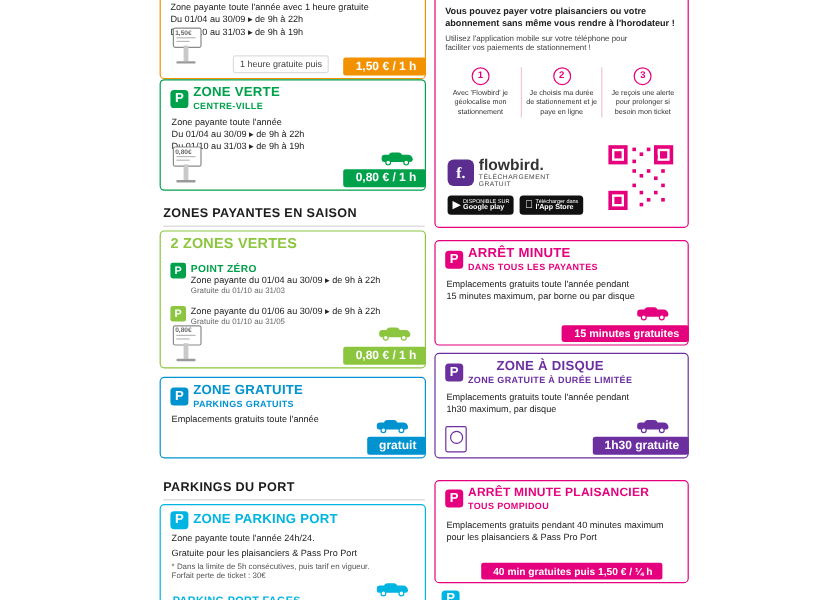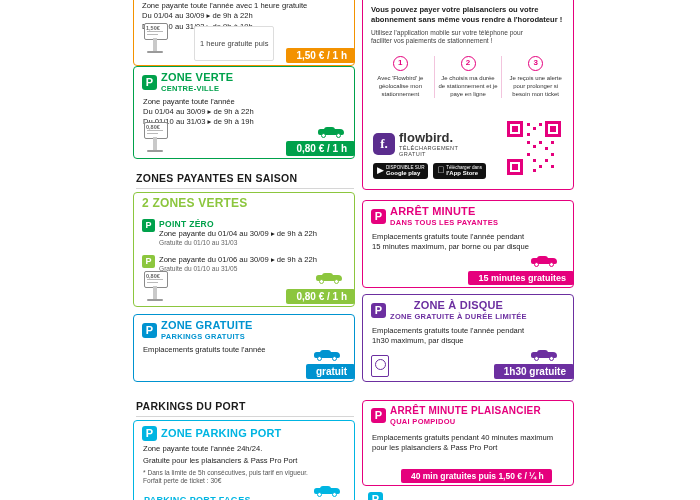--- a/index.html
+++ b/index.html
@@ -35,21 +35,21 @@
   .pricepill{
     position:absolute;right:0;bottom:0;
     color:#fff;font-weight:bold;font-size:10px;
     padding:2px 8px 2px 10px;
     border-radius:2px;
     white-space:nowrap;
   }
   .prefixpill{
     position:absolute;bottom:0;
     background:#fff;border:1px solid #ddd;
-    font-size:7.5px;padding:12px 5px;border-radius:2px;color:#444;
+    font-size:7.5px;padding:2px 5px;border-radius:2px;color:#444;
   }
 
   
   .car{position:absolute;width:26px;height:11px;}
   .car .bdy{position:absolute;left:0;top:2px;width:26px;height:6px;border-radius:4px 6px 3px 3px;}
   .car .cab{position:absolute;left:6px;top:0;width:11px;height:4px;border-radius:3px 3px 0 0;}
   .car .w{position:absolute;bottom:0;width:5px;height:5px;border-radius:50%;background:#fff;border:1.4px solid currentColor;box-sizing:border-box;}
   .car .w1{left:3px;} .car .w2{right:3px;}
 
   
@@ -345,21 +345,21 @@
         <div class="w w2"></div>
     </div>
     <div class="pricepill" style="background:#6c2fa0;right:-1px;bottom:2px;">1h30 gratuite</div>
   </div>
 
   <div class="card" style="left:362px;top:400px;width:212px;height:86px;border:1.6px solid #e5007d;border-radius:4px;">
     <div class="hdr" style="padding-left:8px;padding-top:5px;">
       <div class="ptag" style="background:#e5007d;">P</div>
       <div>
         <div class="title" style="color:#e5007d;font-size:10px;">ARRÊT MINUTE PLAISANCIER</div>
-        <div class="subtitle" style="color:#e5007d;">QUAI POMPIDOU</div>
+        <div class="subtitle" style="color:#e5007d;">TOUS POMPIDOU</div>
       </div>
     </div>
     <div class="body" style="padding-left:9px;padding-top:6px;">
       <div class="line">Emplacements gratuits pendant 40 minutes maximum</div>
       <div class="line">pour les plaisanciers &amp; Pass Pro Port</div>
     </div>
     <div class="pricepill" style="background:#e5007d;left:38px;right:auto;bottom:2px;font-size:8.5px;">40 min gratuites puis 1,50 € / ¼ h</div>
   </div>
 
   <div class="hdr" style="position:absolute;left:368px;top:492px;padding:0;">

